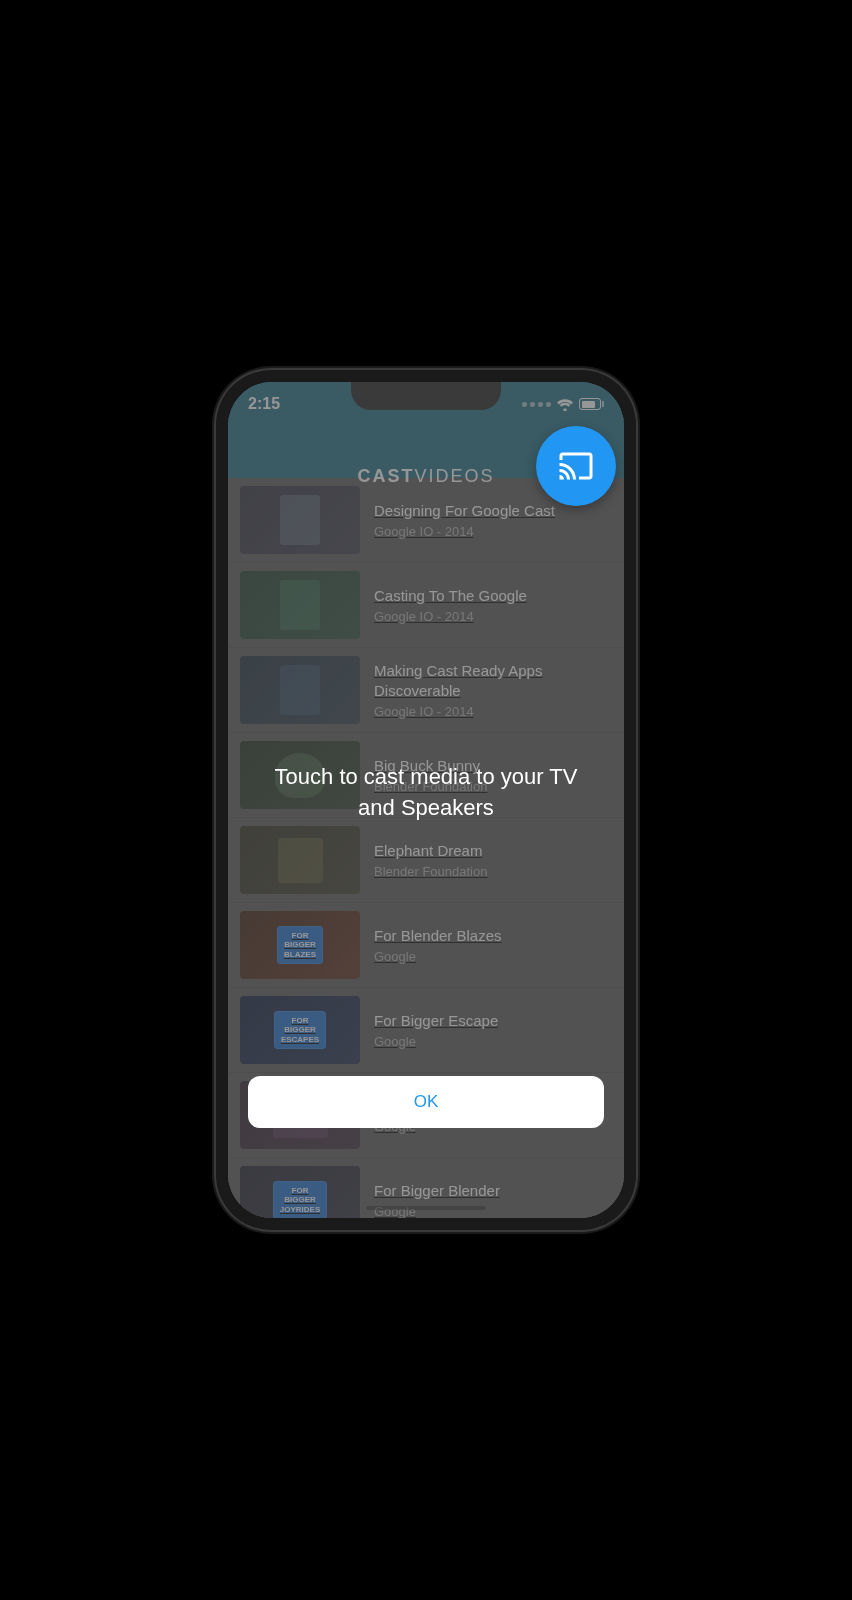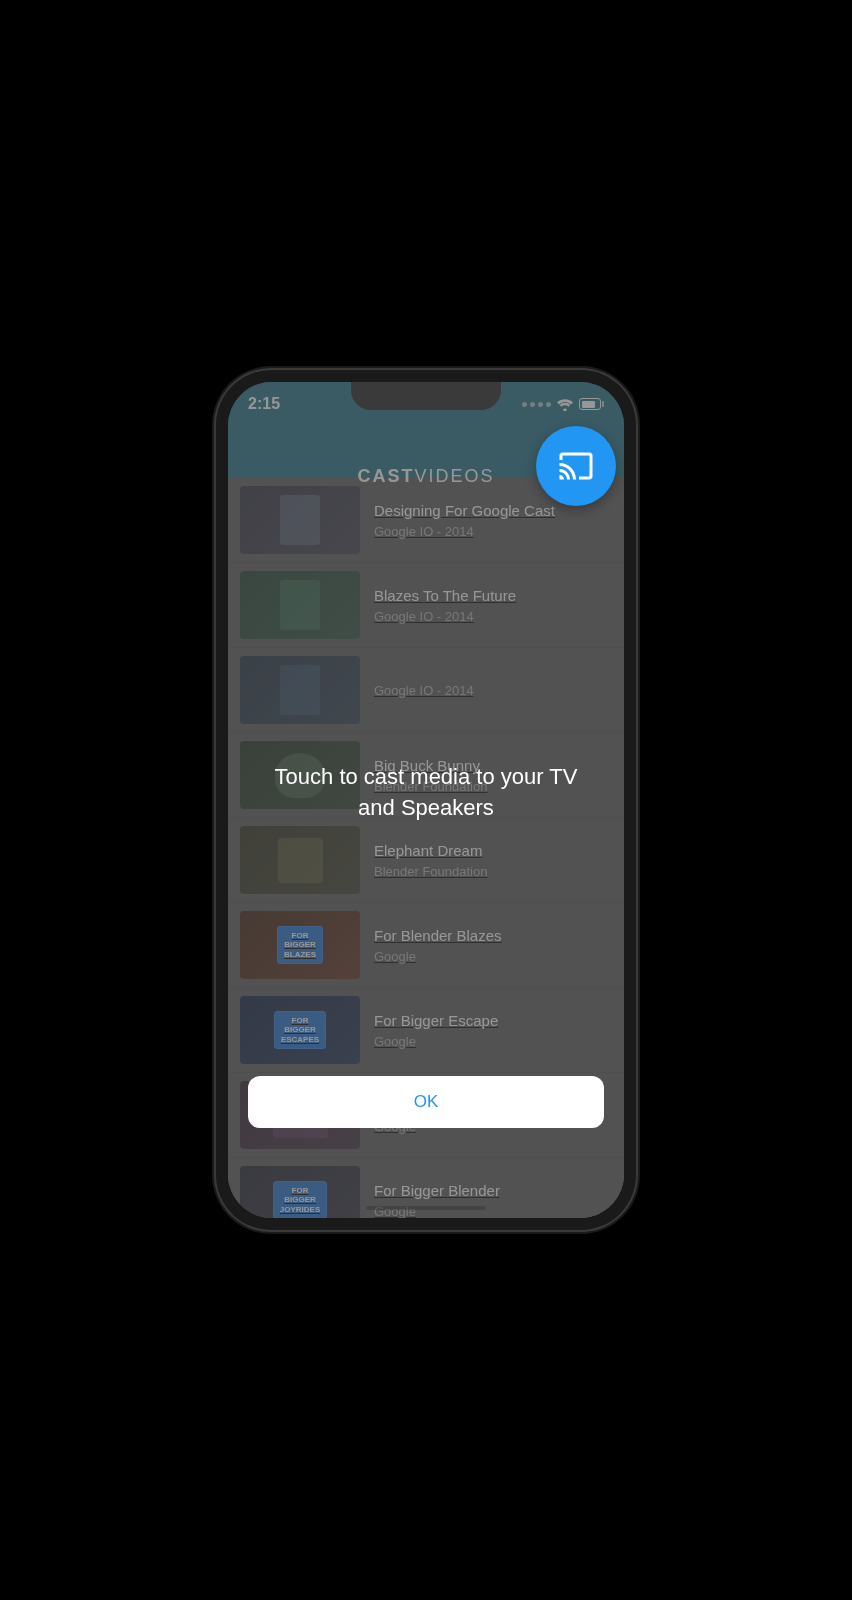--- a/index.html
+++ b/index.html
@@ -414,30 +414,31 @@
           <div class="video-title">Designing For Google Cast</div>
           <div class="video-subtitle">Google IO - 2014</div>
         </div>
       </div>
 
       <div class="video-item">
         <div class="video-thumb thumb-casting-future">
           <div class="person-silhouette" style="background:rgba(80,160,120,0.3);border-radius:3px;"></div>
         </div>
         <div class="video-info">
-          <div class="video-title">Blazes To The Future</div>
+          <div class="video-title">Casting To The Google</div>
           <div class="video-subtitle">Google IO - 2014</div>
         </div>
       </div>
 
       <div class="video-item">
         <div class="video-thumb thumb-cast-ready">
           <div class="person-silhouette" style="background:rgba(80,120,160,0.3);border-radius:3px;"></div>
         </div>
         <div class="video-info">
+          <div class="video-title">Making Cast Ready Apps Discoverable</div>
           <div class="video-subtitle">Google IO - 2014</div>
         </div>
       </div>
 
       <div class="video-item">
         <div class="video-thumb thumb-big-buck">
           <div style="width:50px;height:45px;background:rgba(100,140,100,0.4);border-radius:50% 50% 40% 40%;"></div>
         </div>
         <div class="video-info">
           <div class="video-title">Big Buck Bunny</div>

